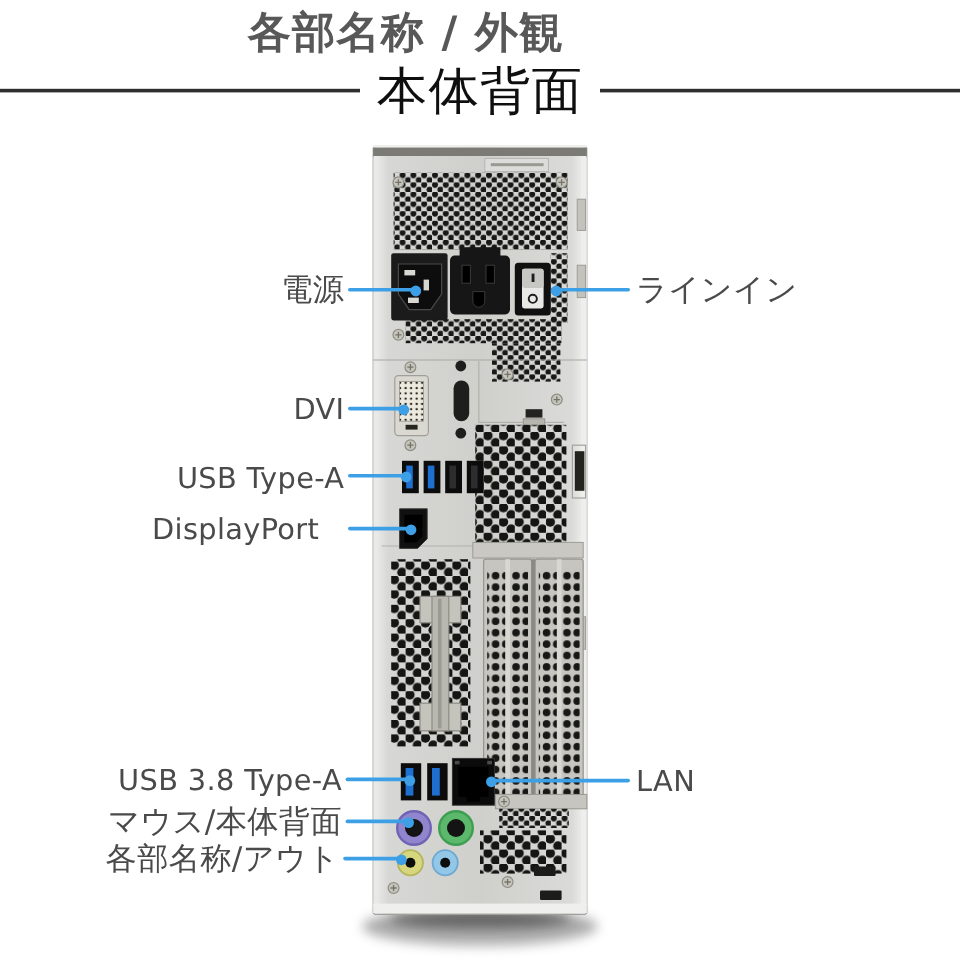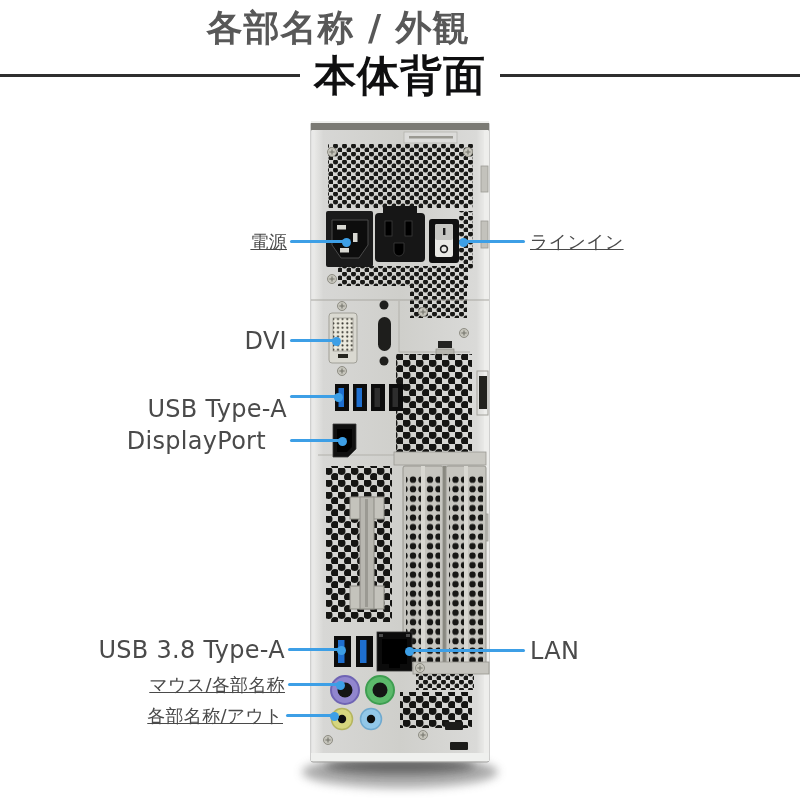--- a/index.html
+++ b/index.html
@@ -15,30 +15,30 @@
   .title{
     margin:0;font-size:36px;line-height:1.1;font-weight:bold;
     color:var(--title-gray,#585858);letter-spacing:1px;
   }
   .subtitle-row{
     display:flex;align-items:center;width:800px;margin-top:7px;
   }
   .subtitle-rule{flex:1;height:3px;background:var(--rule-color,#2e2e2e);}
   .subtitle{
     margin:0;padding:0 14px;font-size:42px;line-height:1.0;
-    font-weight:700;color:var(--subtitle-black,#0f0f10);letter-spacing:1px;
+    font-weight:400;color:var(--subtitle-black,#0f0f10);letter-spacing:1px;
   }
 
   
   .callout{
     position:absolute;transform:translateY(-50%);
     font-size:24px;line-height:1;color:var(--label-text,#4a4a4a);
     white-space:nowrap;letter-spacing:.3px;
   }
-  .callout.jp{font-size:18px;text-decoration:underline;}
+  .callout.jp{font-size:26px;}
   .lead{position:absolute;height:3px;background:var(--accent-blue,#3d9fe6);border-radius:1.5px;}
   .dot{position:absolute;width:9px;height:9px;border-radius:50%;background:var(--accent-blue,#3d9fe6);}
 
   svg{display:block;}
 </style>
 </head>
 <body>
 
 <svg class="stage" viewBox="0 0 800 800" aria-hidden="true">
   <defs>
@@ -242,35 +242,35 @@
 <div class="dot" style="left:342px;top:238px"></div>
 
 <div class="callout jp" style="top:242px;left:530px"><span>ラインイン</span></div>
 <div class="lead" style="left:466px;top:240px;width:59px"></div>
 <div class="dot" style="left:459px;top:238px"></div>
 
 <div class="callout" style="top:341px;right:513px"><span>DVI</span></div>
 <div class="lead" style="left:290px;top:339px;width:45px"></div>
 <div class="dot" style="left:332px;top:337px"></div>
 
-<div class="callout" style="top:409px;right:513px"><span>USB Type-A</span></div>
+<div class="callout" style="top:399px;right:513px"><span>USB Type-A</span></div>
 <div class="lead" style="left:290px;top:395px;width:47px"></div>
 <div class="dot" style="left:334px;top:393px"></div>
 
 <div class="callout" style="top:441px;right:534px"><span>DisplayPort</span></div>
 <div class="lead" style="left:290px;top:439px;width:51px"></div>
 <div class="dot" style="left:338px;top:437px"></div>
 
 <div class="callout" style="top:650px;right:515px"><span>USB 3.8 Type-A</span></div>
 <div class="lead" style="left:288px;top:648px;width:54px"></div>
 <div class="dot" style="left:337px;top:646px"></div>
 
 <div class="callout" style="top:651px;left:530px"><span>LAN</span></div>
 <div class="lead" style="left:412px;top:649px;width:113px"></div>
 <div class="dot" style="left:405px;top:647px"></div>
 
-<div class="callout jp" style="top:685px;right:515px"><span>マウス/各部名称</span></div>
+<div class="callout jp" style="top:685px;right:515px"><span>マウス/本体背面</span></div>
 <div class="lead" style="left:288px;top:683px;width:51px"></div>
 <div class="dot" style="left:336px;top:681px"></div>
 
 <div class="callout jp" style="top:716px;right:517px"><span>各部名称/アウト</span></div>
 <div class="lead" style="left:286px;top:714px;width:47px"></div>
 <div class="dot" style="left:330px;top:712px"></div>
 
 </body></html>

